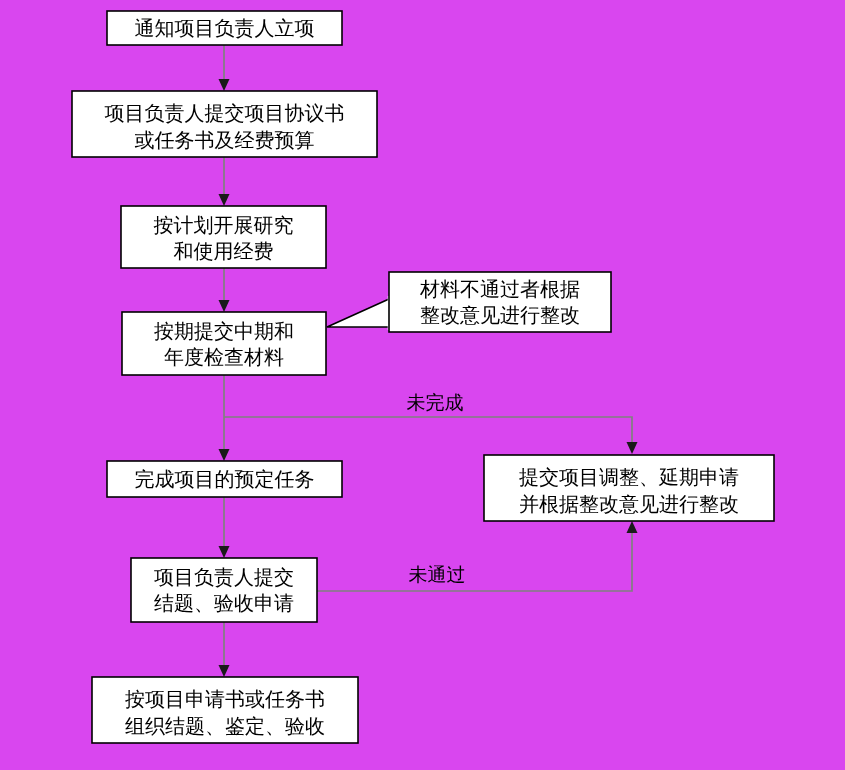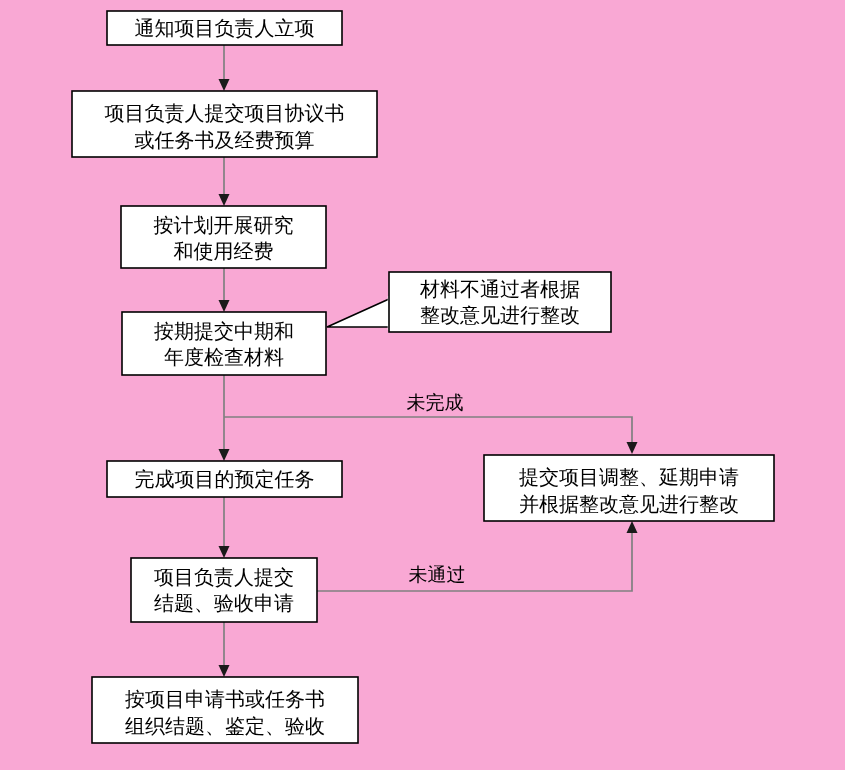--- a/index.html
+++ b/index.html
@@ -10,21 +10,21 @@
   body {
     width: 845px;
     height: 770px;
     font-family: "Liberation Sans", "DejaVu Sans", sans-serif;
     overflow: hidden;
   }
   #flow-root {
     position: relative;
     width: 845px;
     height: 770px;
-    background: #f9a8d4;
+    background: #d946ef;
     text-align: center;
   }
   svg.flow-canvas {
     position: absolute;
     top: 0;
     left: 0;
     width: 845px;
     height: 770px;
   }
   .node-box {

